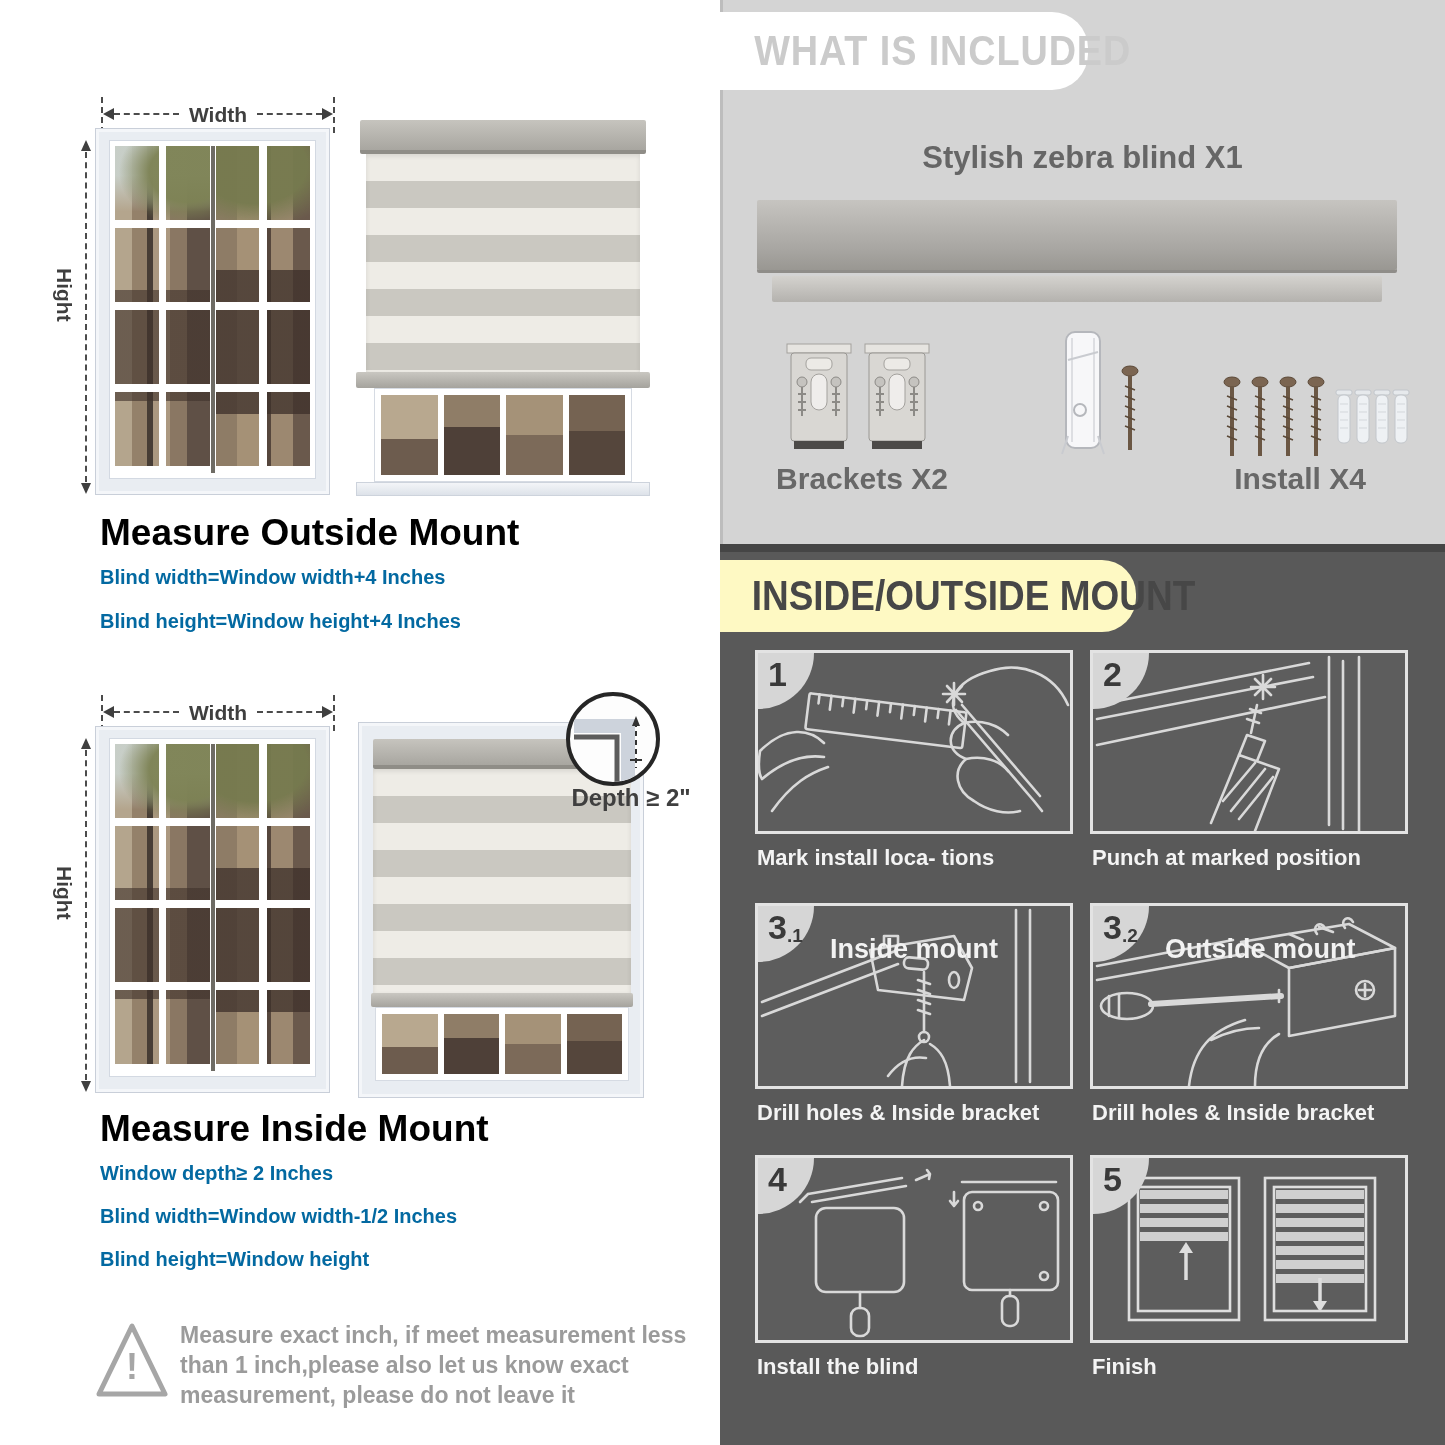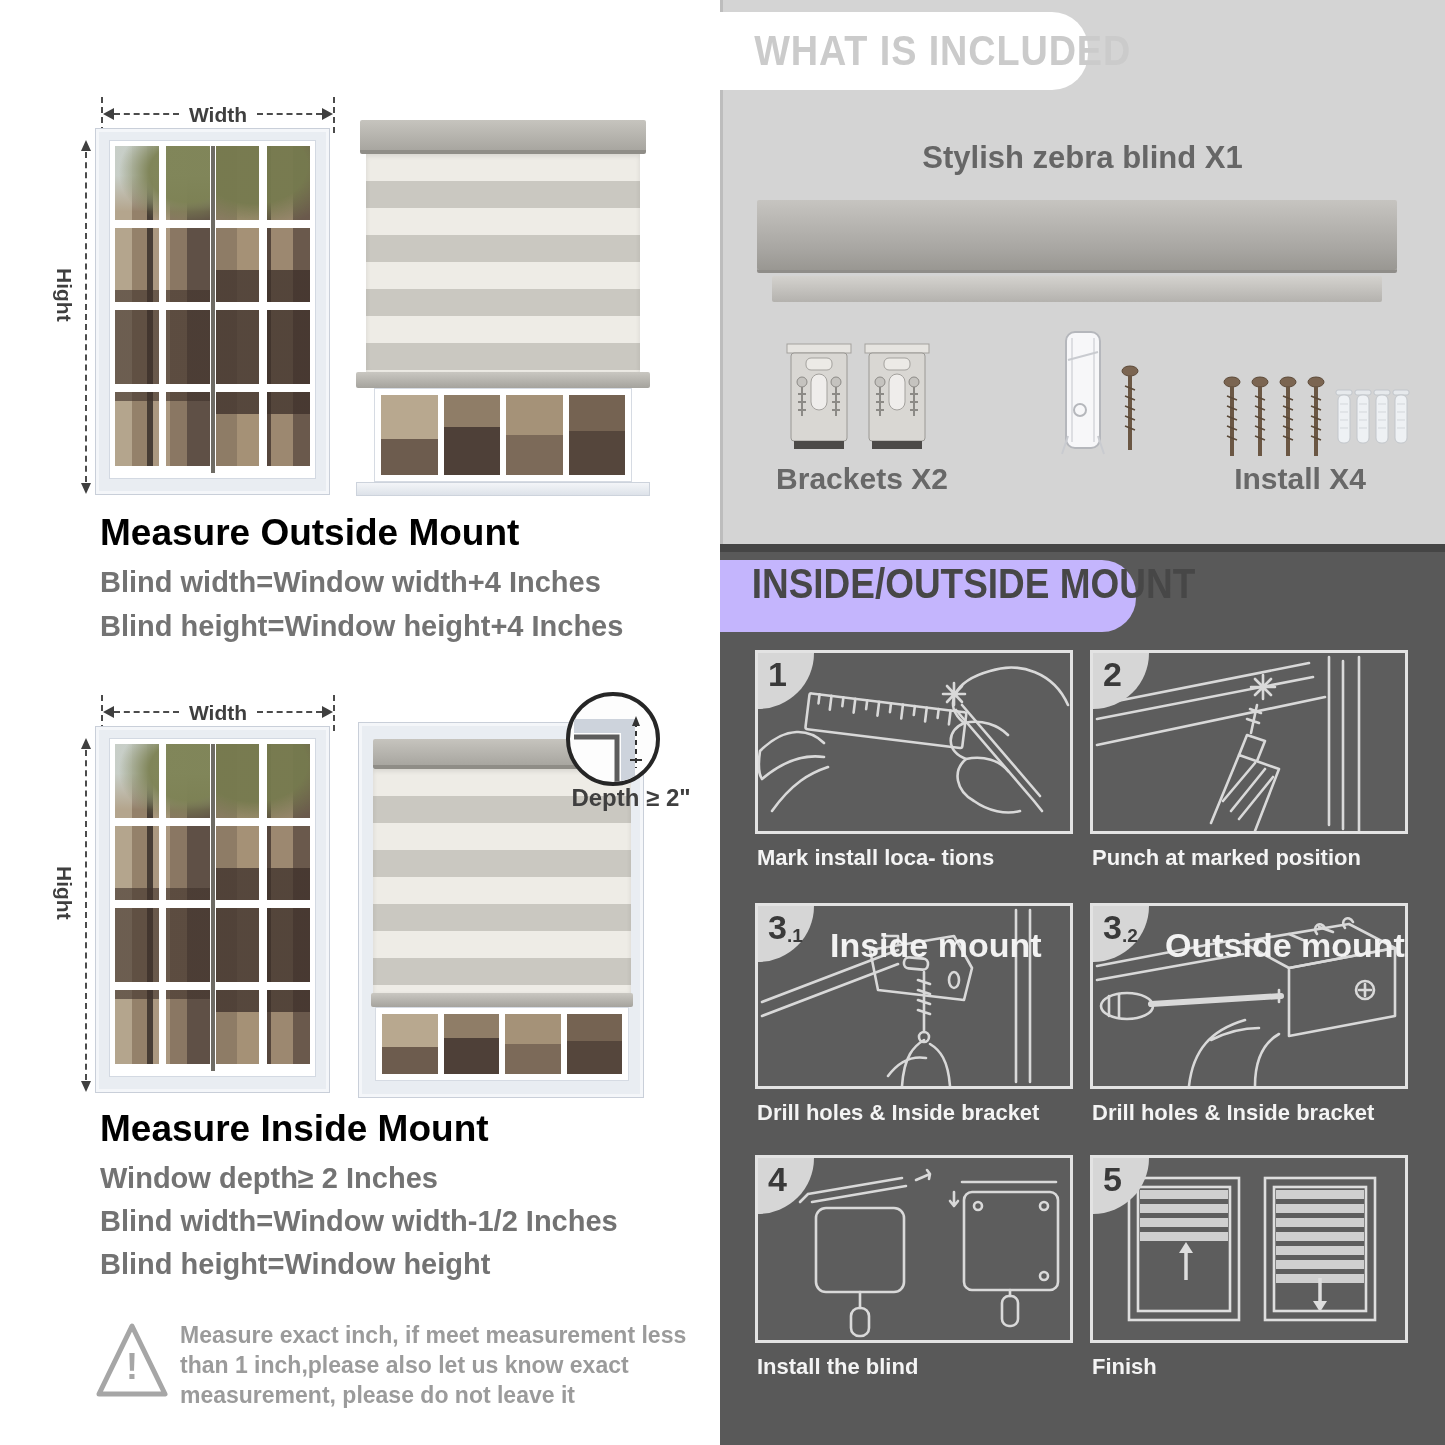--- a/index.html
+++ b/index.html
@@ -10,26 +10,26 @@
   
   .included-bg{left:720px;top:0;width:725px;height:544px;background:#d4d4d4;border-left:3px solid #bdbdbd;box-sizing:border-box}
   .mount-strip{left:720px;top:544px;width:725px;height:8px;background:#454545}
   .mount-bg{left:720px;top:552px;width:725px;height:893px;background:#595959}
 
   
   .howto{left:0;top:15px;width:502px;height:68px;background:#c1c1c1;border-radius:0 34px 34px 0;display:flex;align-items:center}
   .howto span{color:#fff;font-size:44px;font-weight:700;letter-spacing:1px;padding-left:32px;white-space:nowrap;transform:scaleX(.92);transform-origin:left center}
   .included-tab{left:720px;top:12px;width:368px;height:78px;background:#fff;border-radius:0 36px 36px 0;display:flex;align-items:center}
   .included-tab span{color:#cbcbcb;font-size:42px;font-weight:700;letter-spacing:1px;padding-left:38px;white-space:nowrap;transform:scaleX(.9);transform-origin:left center}
-  .mount-tab{left:720px;top:560px;width:416px;height:72px;background:#c4b5fd;border-radius:0 34px 34px 0;display:flex;align-items:flex-start}
+  .mount-tab{left:720px;top:560px;width:416px;height:72px;background:#fef9c3;border-radius:0 34px 34px 0;display:flex;align-items:center}
   .mount-tab span{color:#474747;font-size:42px;font-weight:800;padding-left:36px;white-space:nowrap;transform:scaleX(.88);transform-origin:left center}
 
   
   .t-title{font-size:37px;font-weight:700;color:#000000;white-space:nowrap}
-  .t-line{font-size:29px;font-weight:700;color:#737373;white-space:nowrap}
+  .t-line{font-size:20px;font-weight:700;color:#0369a1;white-space:nowrap}
   .warn-line{font-size:23px;font-weight:600;color:#9b9b9b;white-space:nowrap}
 
   
   .harrow{display:flex;align-items:center;height:0}
   .harrow .dash{flex:1;border-top:2px dashed #4b4b4b;height:0}
   .harrow .albl{margin:0 10px;font-size:21px;font-weight:700;color:#3f3f3f;line-height:1}
   .ah{width:0;height:0;border-top:6px solid transparent;border-bottom:6px solid transparent}
   .ah.l{border-right:11px solid #3f3f3f}
   .ah.r{border-left:11px solid #3f3f3f}
   .endv{position:absolute;top:-17px;height:36px;border-left:2px dashed #4b4b4b}
@@ -78,21 +78,21 @@
   .product-label{font-size:31px;font-weight:700;color:#666;text-align:center}
   .complabel{font-size:30px;font-weight:700;color:#686868;text-align:center;white-space:nowrap}
   .rail-top{background:linear-gradient(180deg,#c6c4c0,#a8a6a2 70%,#999792);border-radius:2px;box-shadow:0 3px 0 #8f8d89}
   .rail-bot{background:linear-gradient(180deg,#d4d2ce,#b4b2ae);border-radius:2px}
 
   
   .panel{width:318px;border:3px solid #e3e3e3;background:#5d5d5d;box-sizing:border-box}
   .badge{position:absolute;left:0;top:0;width:56px;height:56px;background:#d6d6d6;border-radius:0 0 100% 0;color:#3a3a3a;display:flex;padding:3px 0 0 10px;box-sizing:border-box}
   .badge .n{font-size:34px;font-weight:700;line-height:36px}
   .badge .s{font-size:19px;font-weight:700;line-height:1;margin-top:17px}
-  .plabel{position:absolute;left:72px;top:20px;color:#f2f2f2;font-size:34px;font-weight:700;white-space:nowrap}
+  .plabel{position:absolute;left:72px;top:28px;color:#f2f2f2;font-size:27px;font-weight:700;white-space:nowrap}
   .caption{color:#f4f4f4;font-size:22px;font-weight:700;white-space:nowrap}
   .scene{position:absolute;inset:0}
 </style>
 </head>
 <body>
 
 <div id="canvas">
 
   <div class="abs included-bg"></div>
   <div class="abs mount-strip"></div>

